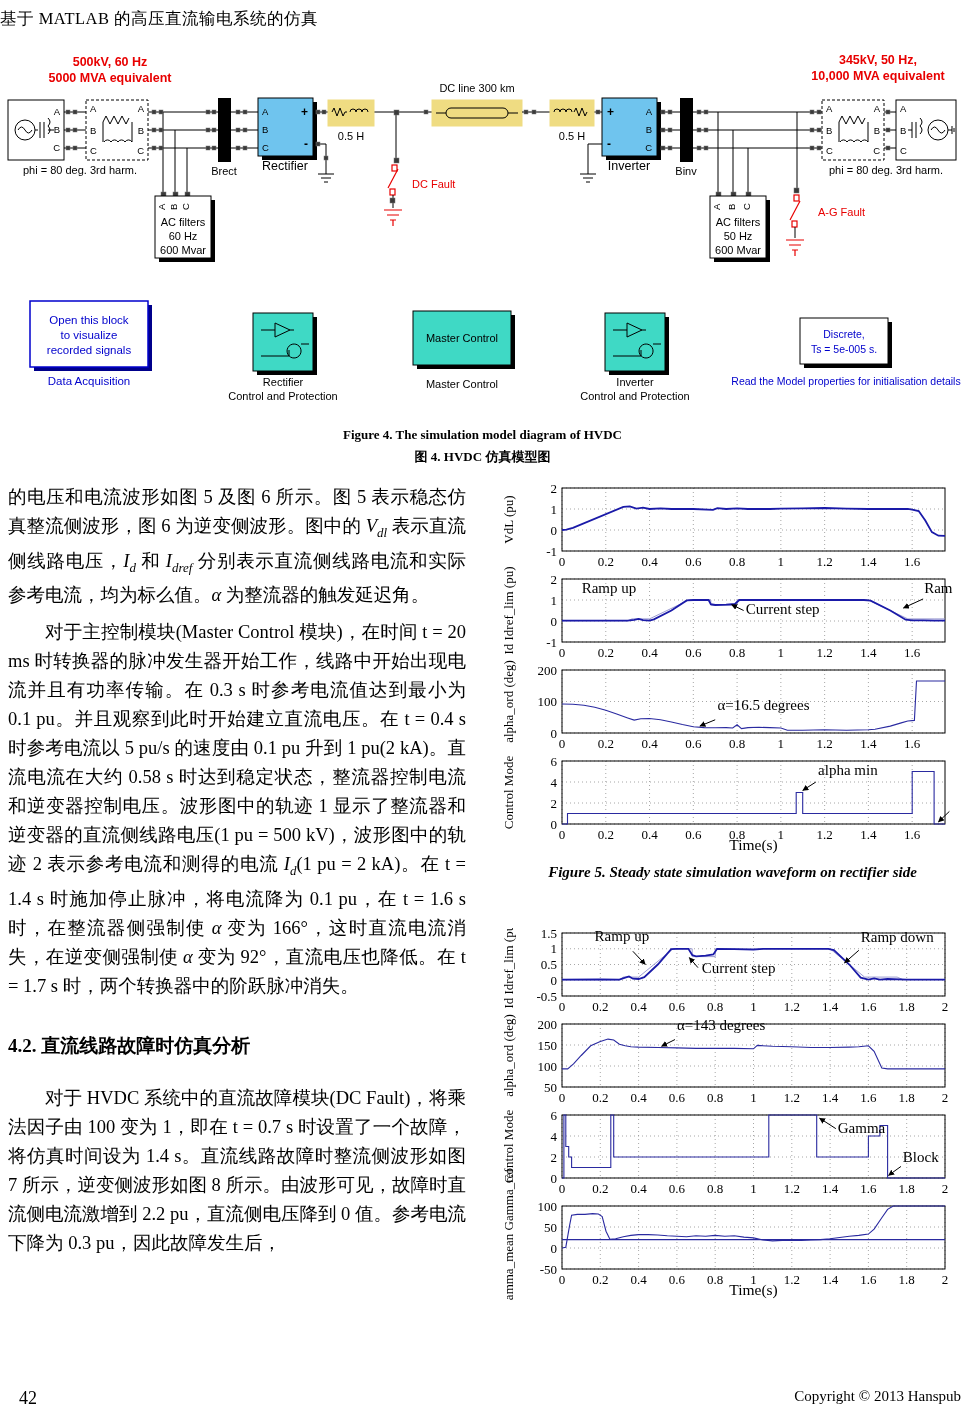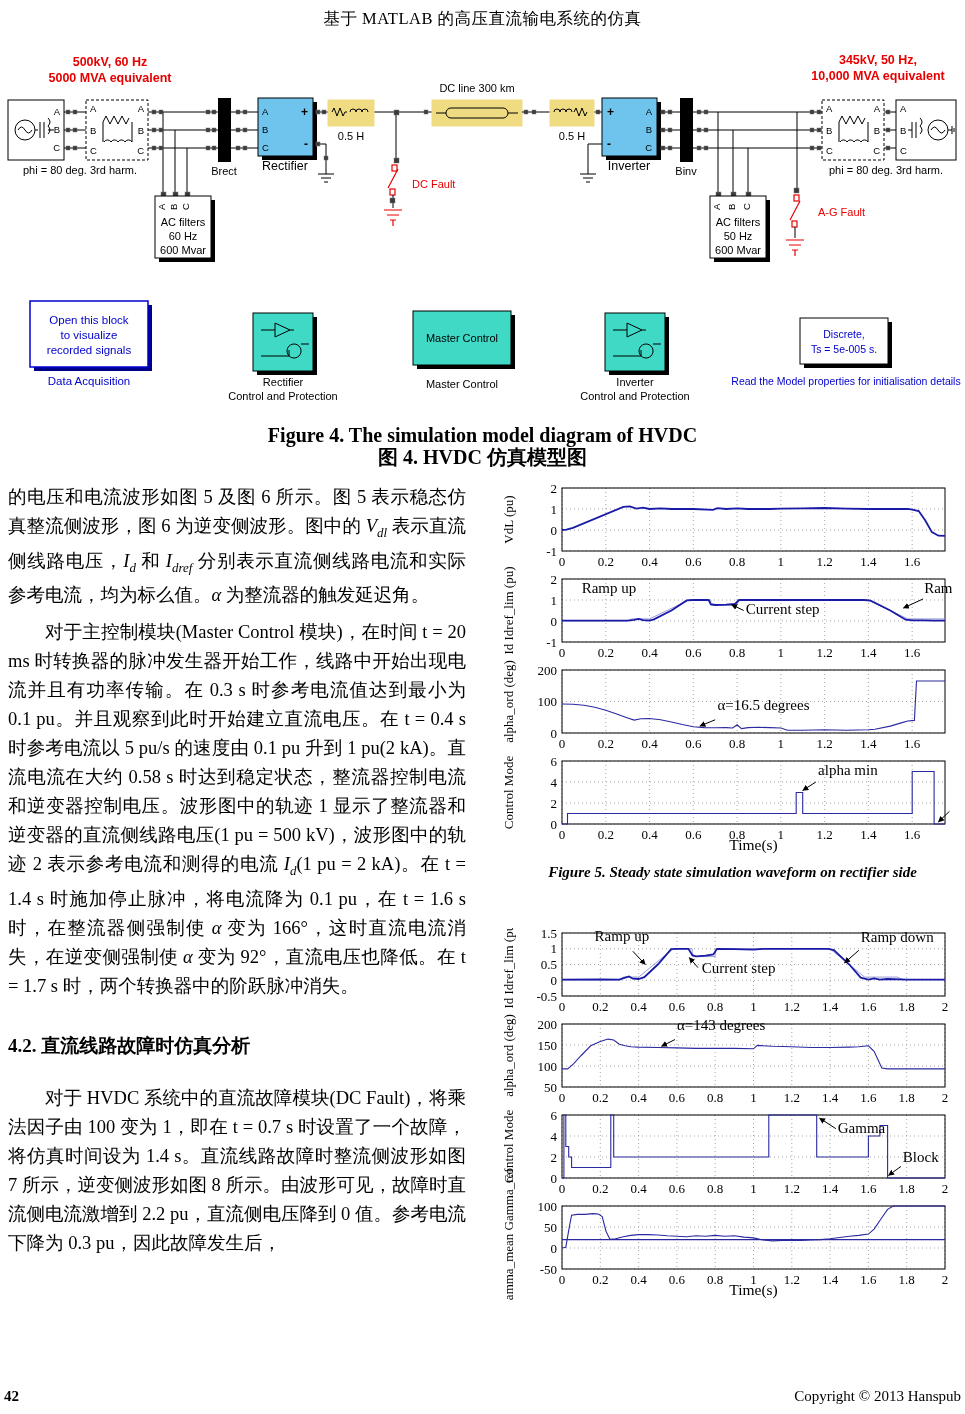--- a/index.html
+++ b/index.html
@@ -2,21 +2,21 @@
 <html style="--red: #e80000; --blue: #0000cc; --teal: #3fd9c5; --yellow: #efdc82; --blockblue: #6fc4ee; --curve: #1a1aa8;"><head>
 <meta charset="utf-8">
 <style>
   :root{
     --red:#e80000; --blue:#0000cc; --teal:#3fd9c5; --yellow:#efdc82;
     --blockblue:#6fc4ee; --curve:#1a1aa8;
   }
   html,body{margin:0;padding:0;background:#fff;}
   #page{position:relative;width:965px;height:1414px;background:#fff;overflow:hidden;
         font-family:"Liberation Serif","DejaVu Serif",serif;color:#000;}
-  #hdr{position:absolute;top:8px;left:0;width:965px;text-align:center;
+  #hdr{position:absolute;top:8px;left:0;width:965px;text-align:left;
        font-size:16.5px;letter-spacing:.5px;}
   
   #diag{position:absolute;top:48px;left:0;}
   .wire{stroke:#000;stroke-width:1;fill:none;}
   .port{fill:#3a3a3a;stroke:#777;stroke-width:.5;}
   .blk-white{fill:#fff;stroke:#000;stroke-width:1;}
   .blk-blue{fill:var(--blockblue);stroke:#000;stroke-width:1;}
   .blk-yellow{fill:var(--yellow);stroke:var(--yellow);}
   .blk-teal{fill:var(--teal);stroke:#000;stroke-width:1;}
   .shadow{fill:#000;}
@@ -30,21 +30,21 @@
   .t-port{font:9.5px "Liberation Sans",sans-serif;}
   .t-sm{font:11px "Liberation Sans",sans-serif;}
   .t-md{font:12.5px "Liberation Sans",sans-serif;}
   .t-red{font:bold 12.5px "Liberation Sans",sans-serif;fill:var(--red);}
   .t-redsm{font:11px "Liberation Sans",sans-serif;fill:var(--red);}
   .t-blue{font:11.5px "Liberation Sans",sans-serif;fill:var(--blue);}
   .t-bluesm{font:10.5px "Liberation Sans",sans-serif;fill:var(--blue);}
   .t-sign{font:bold 12px "Liberation Sans",sans-serif;}
   
   #fig4cap{position:absolute;top:424px;left:0;width:965px;text-align:center;
-           font-weight:bold;font-size:20px;line-height:22px;}
+           font-weight:bold;font-size:13px;line-height:22px;}
   
   #colL{position:absolute;top:483px;left:8px;width:462px;
         font-size:18.5px;line-height:29px;text-align:justify;}
   #colL p{margin:0 4px 8px 0;}
   #colL p.ind{text-indent:2em;}
   #colL .it{font-style:italic;}
   #colL sub{font-size:70%;font-style:italic;}
   #colL h3{font-size:19px;margin:30px 0 24px 0;}
   
   #colR{position:absolute;top:483px;left:500px;width:465px;}
@@ -55,21 +55,21 @@
   .tick{font:13px "Liberation Serif",serif;}
   .ylab{font:13px "Liberation Serif",serif;}
   .ann{font:15px "Liberation Serif",serif;}
   .xlab{font:15.5px "Liberation Serif",serif;}
   .series{fill:none;}
   .s-thick{stroke:var(--curve);stroke-width:1.8;}
   .s-mid{stroke:#2a2aa0;stroke-width:1.1;}
   .s-ref{stroke:#9090cc;stroke-width:.9;}
   .arr{stroke:#000;stroke-width:1;fill:none;}
   
-  #pgnum{position:absolute;left:4px;top:1388px;font-size:15px;font-weight:bold;}
+  #pgnum{position:absolute;left:19px;top:1388px;font-size:18px;}
   #copyr{position:absolute;right:4px;top:1388px;font-size:15px;}
 </style>
 </head>
 <body>
 
 <div id="page">
 
   <div id="hdr">基于 MATLAB 的高压直流输电系统的仿真</div>
 
   <svg id="diag" width="965" height="362" viewBox="0 0 965 362">

